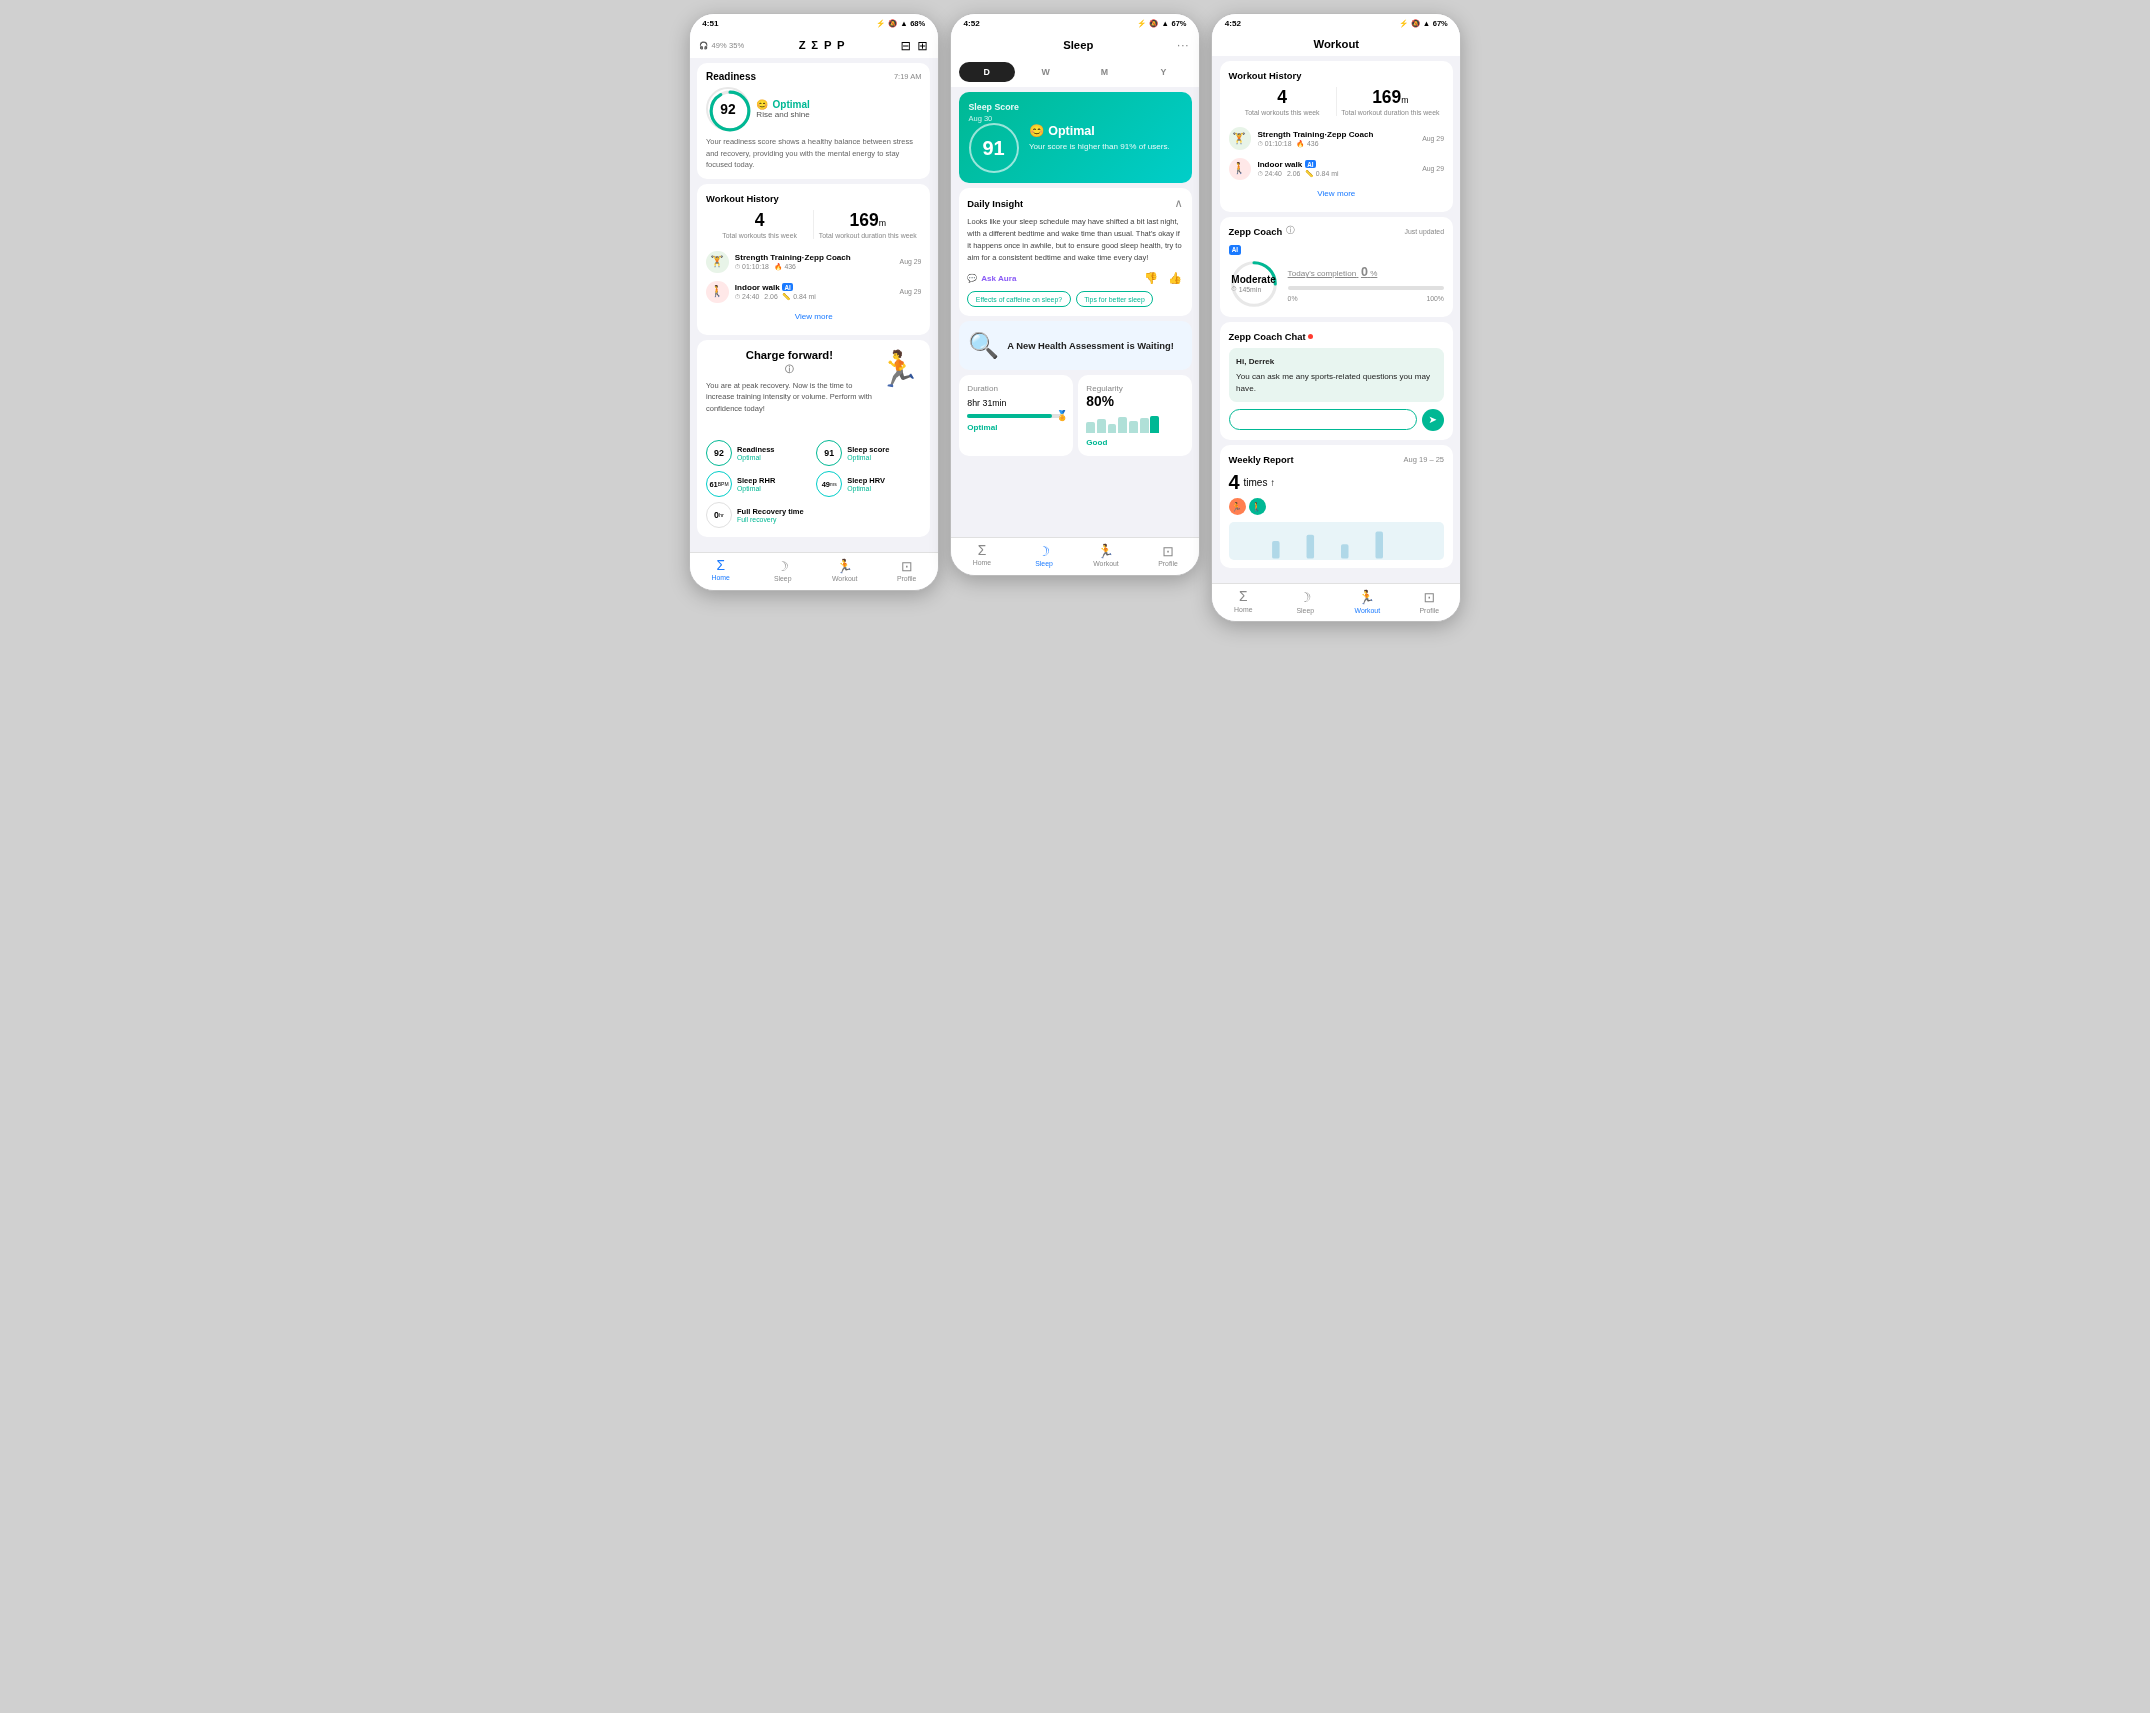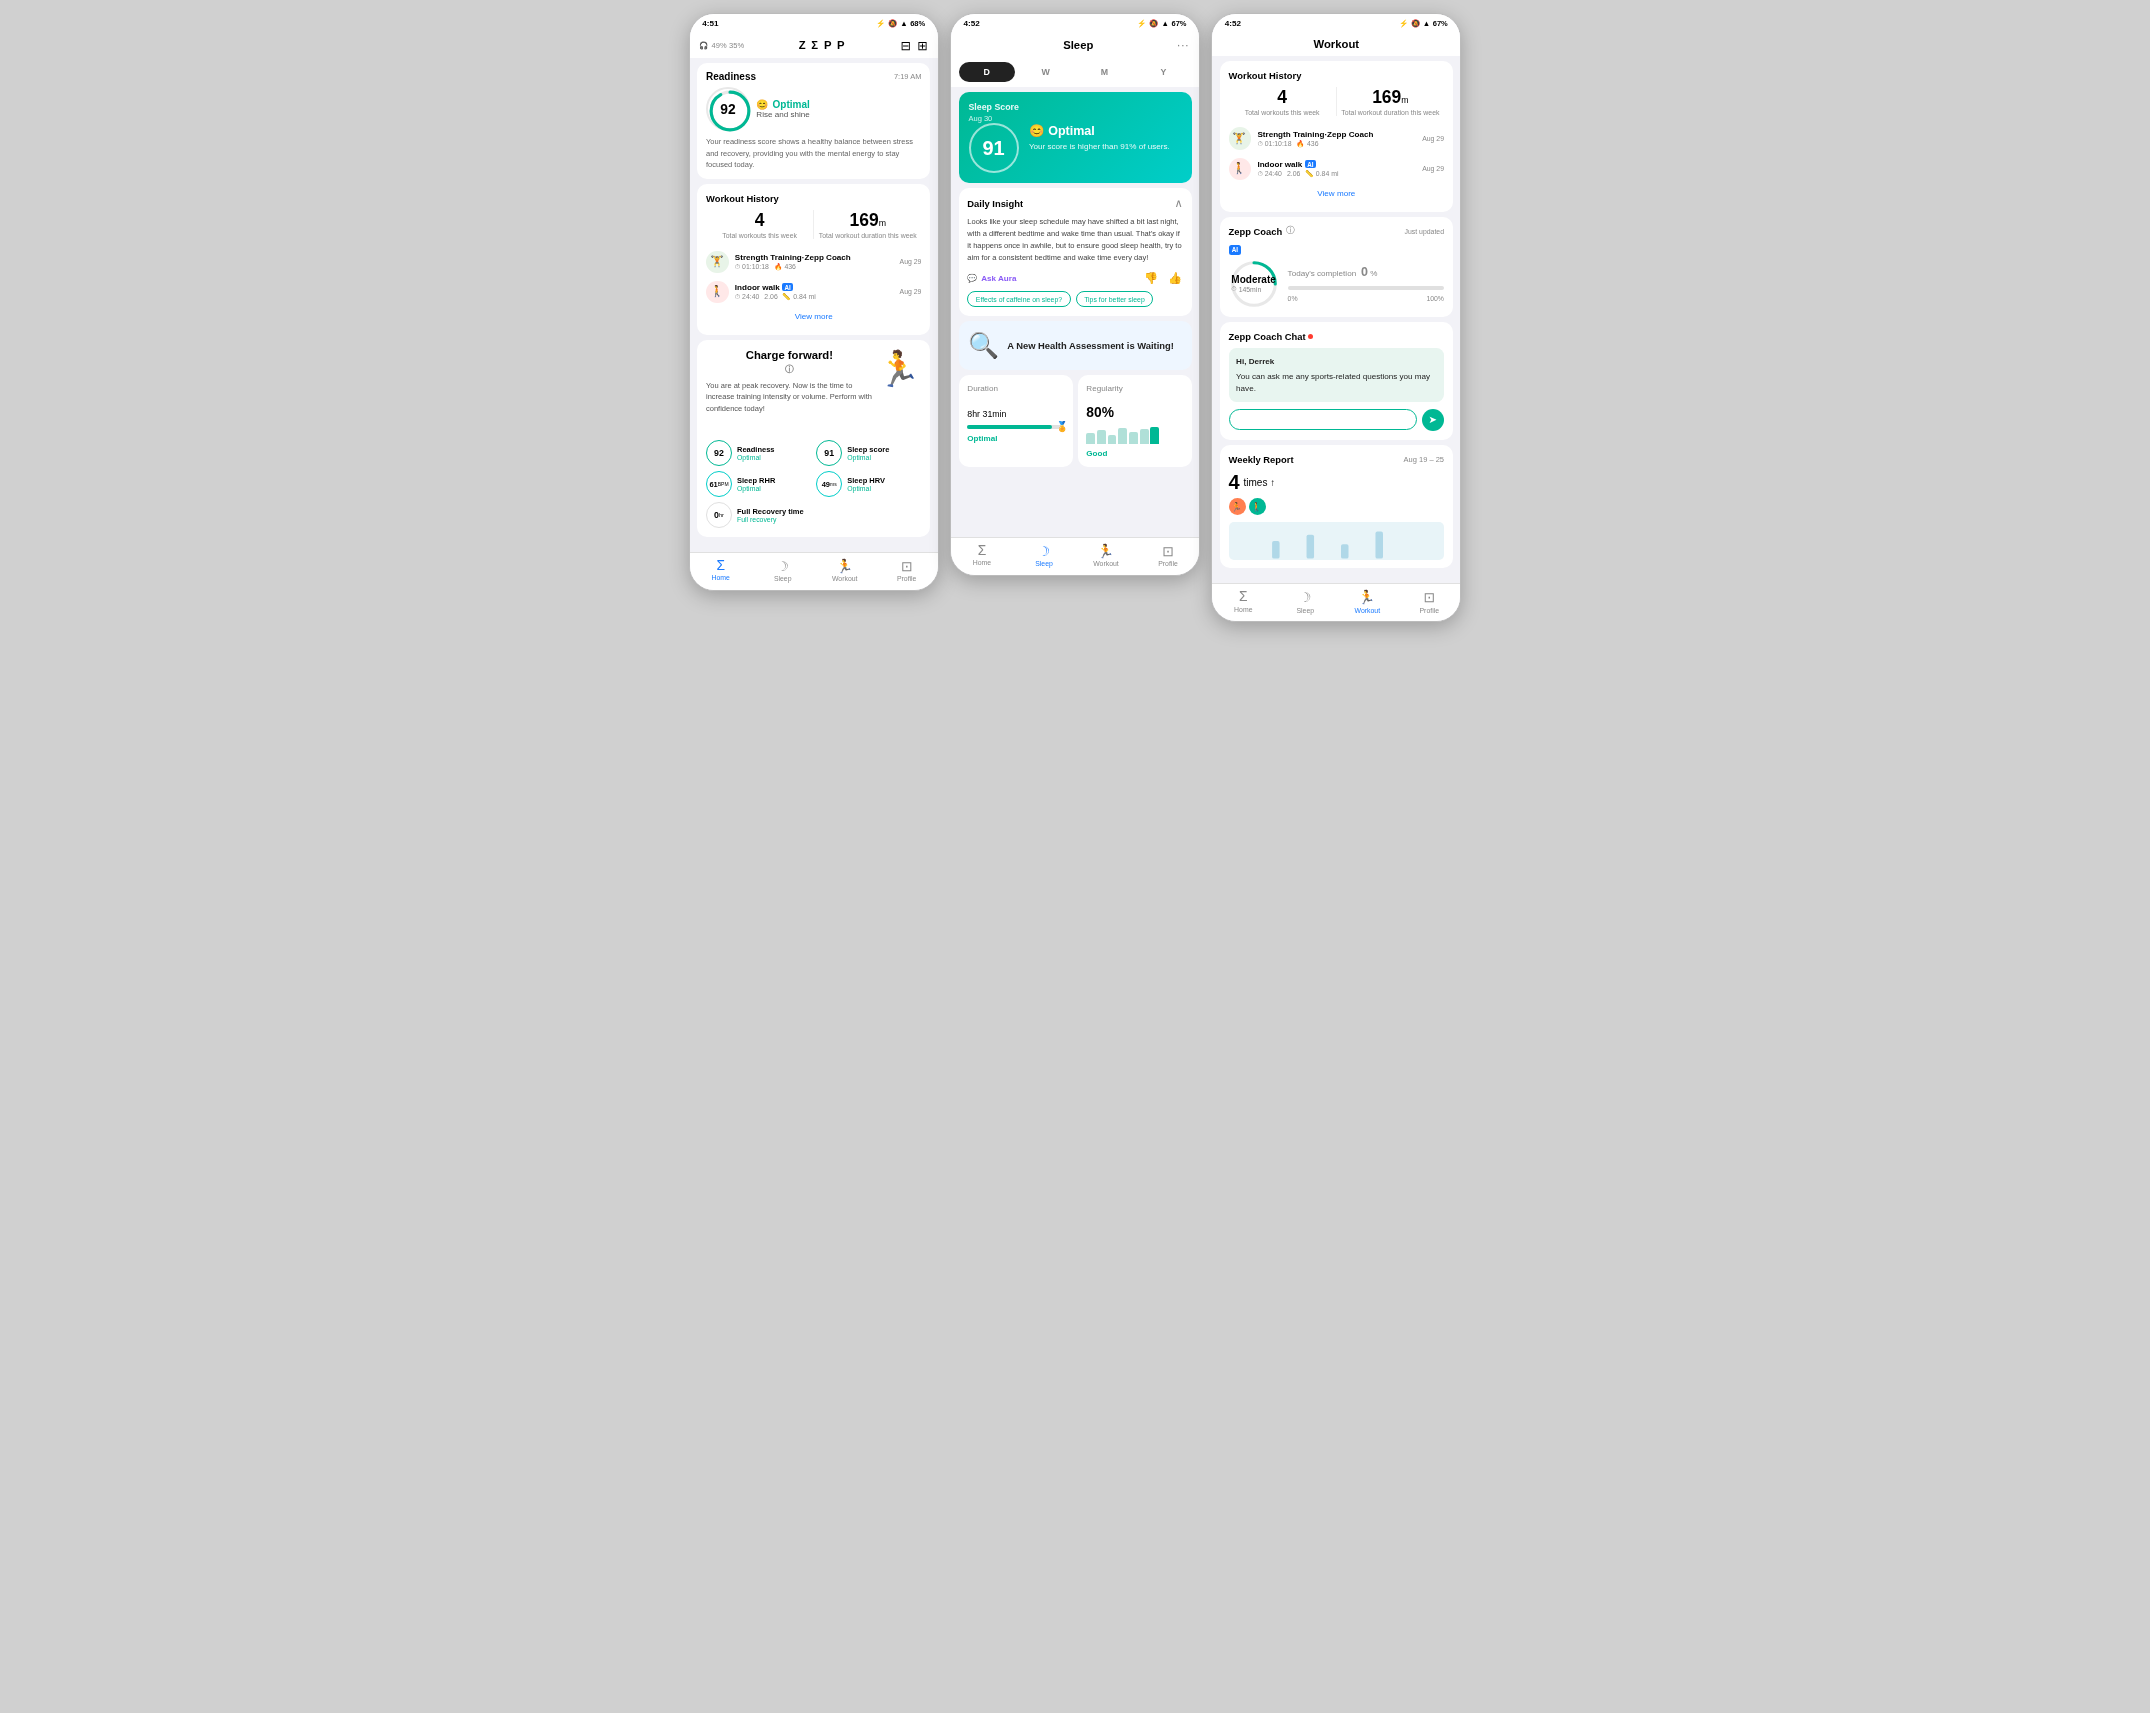--- a/index.html
+++ b/index.html
@@ -155,21 +155,21 @@
     .ask-aura { display: flex; align-items: center; gap: 3.8px; color: #8b5cf6; font-size: 8.1px; font-weight: 600; margin-bottom: 6.3px; }
     .suggestion-chips { display: flex; gap: 5px; flex-wrap: wrap; }
     .chip { border: 0.6px solid #00b894; border-radius: 12.5px; padding: 3.8px 7.5px; font-size: 6.9px; color: #00b894; cursor: pointer; }
 
     .health-assessment-card { background: #eef6ff; border-radius: 10px; margin: 5px 7.5px; padding: 10px; display: flex; align-items: center; gap: 7.5px; }
     .assessment-icon { font-size: 25px; }
     .assessment-text { font-size: 9.4px; font-weight: 600; color: #222; }
 
     .sleep-stats-row { display: flex; gap: 5px; margin: 5px 7.5px; }
     .sleep-stat-card { flex: 1; background: #fff; border-radius: 10px; padding: 8.8px; }
-    .sleep-stat-label { font-size: 8.1px; color: #888; margin-bottom: 12px; }
+    .sleep-stat-label { font-size: 8.1px; color: #888; margin-bottom: 1px; }
     .sleep-stat-value { font-size: 13.8px; font-weight: 700; }
     .sleep-stat-value span { font-size: 8.8px; font-weight: 400; }
     .sleep-bar { height: 3.8px; background: #e0e0e0; border-radius: 1.9px; margin: 5px 0; position: relative; }
     .sleep-bar-fill { height: 100%; border-radius: 1.9px; background: #00b894; width: 88%; }
     .sleep-bar-icon { position: absolute; right: -5px; top: -3.8px; font-size: 10px; }
     .sleep-stat-status { font-size: 8.1px; color: #00b894; font-weight: 600; }
 
     .regularity-bars { display: flex; gap: 1.9px; align-items: flex-end; margin: 5px 0; height: 19px; }
     .reg-bar { width: 8.8px; border-radius: 1.9px 1.9px 0 0; background: #b0e0d8; }
     .reg-bar.highlight { background: #00b894; }
@@ -182,21 +182,21 @@
     .zepp-coach-card { background: #fff; border-radius: 10px; margin: 5px 7.5px; padding: 8.8px; }
     .coach-header { display: flex; align-items: center; gap: 3.8px; margin-bottom: 6.3px; }
     .coach-title { font-size: 9.4px; font-weight: 700; }
     .coach-updated { font-size: 6.9px; color: #888; margin-left: auto; }
     .ai-badge { background: #1a7aff; color: #fff; font-size: 6.3px; font-weight: 700; padding: 1.3px 3.1px; border-radius: 2.5px; }
     .coach-body { display: flex; align-items: center; gap: 9px; }
     .coach-chart { width: 50px; height: 50px; position: relative; display: flex; align-items: center; justify-content: center; }
     .coach-intensity { font-size: 10px; font-weight: 700; text-align: center; }
     .coach-time { font-size: 6.9px; color: #888; display: flex; align-items: center; gap: 1.9px; }
     .coach-right { flex: 1; }
-    .coach-completion-label { font-size: 8.1px; color: #888; margin-bottom: 7px; }
+    .coach-completion-label { font-size: 8.1px; color: #888; margin-bottom: 7px; text-decoration: underline; }
     .coach-progress-bar { height: 3.8px; background: #e0e0e0; border-radius: 1.9px; margin: 5px 0; }
     .coach-progress-fill { height: 100%; background: #00b894; border-radius: 1.9px; width: 0%; }
     .progress-labels { display: flex; justify-content: space-between; font-size: 6.9px; color: #888; }
 
     .coach-chat-card { background: #fff; border-radius: 10px; margin: 5px 7.5px; padding: 8.8px; }
     .chat-title { font-size: 9.4px; font-weight: 700; margin-bottom: 6.3px; display: flex; align-items: center; gap: 2.5px; }
     .chat-dot { width: 5px; height: 5px; background: #ff3b30; border-radius: 50%; }
     .chat-bubble { background: #e8f5f0; border-radius: 7.5px; padding: 7.5px; font-size: 8.1px; color: #222; line-height: 1.5; margin-bottom: 6.3px; }
     .chat-input-row { display: flex; gap: 5px; align-items: center; }
     .chat-input { flex: 1; border: 0.9px solid #00b894; border-radius: 13.8px; padding: 5px 8.8px; font-size: 8.1px; outline: none; }

